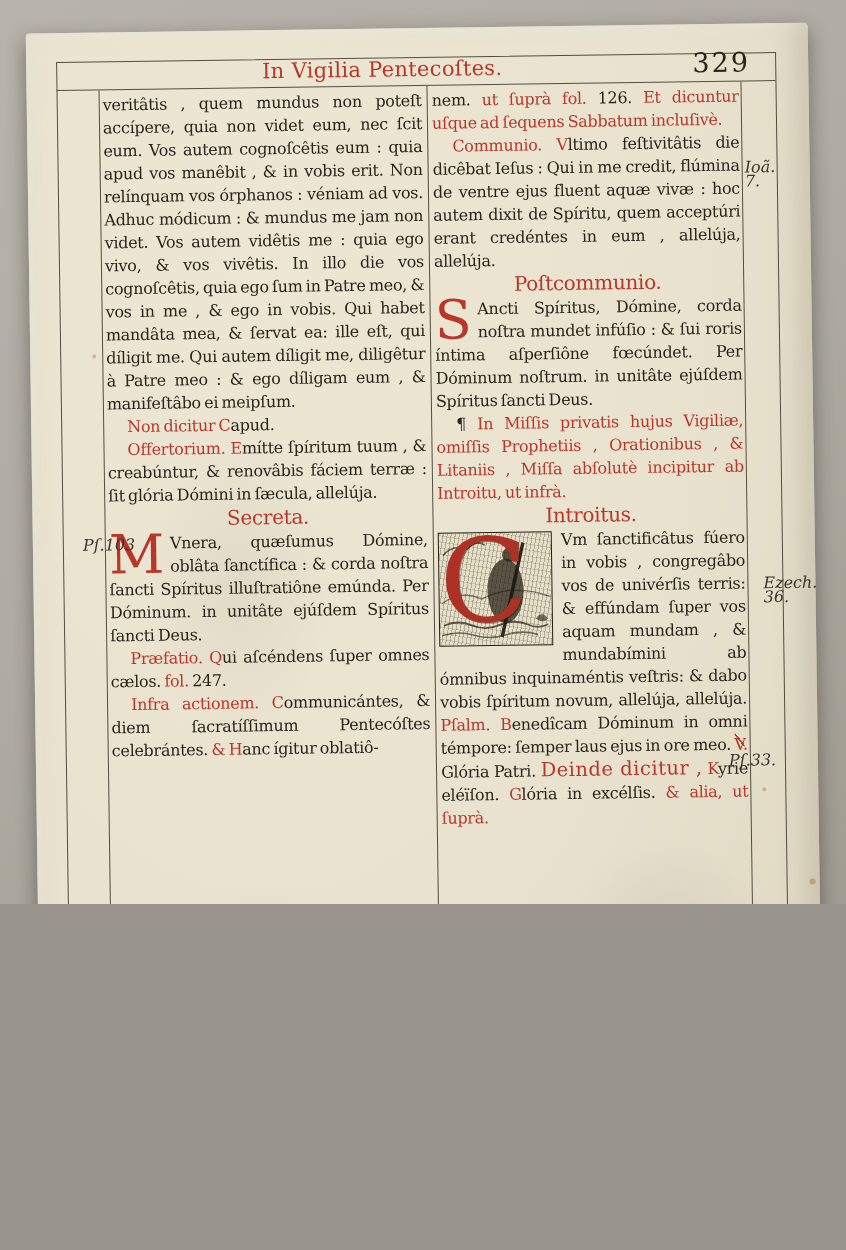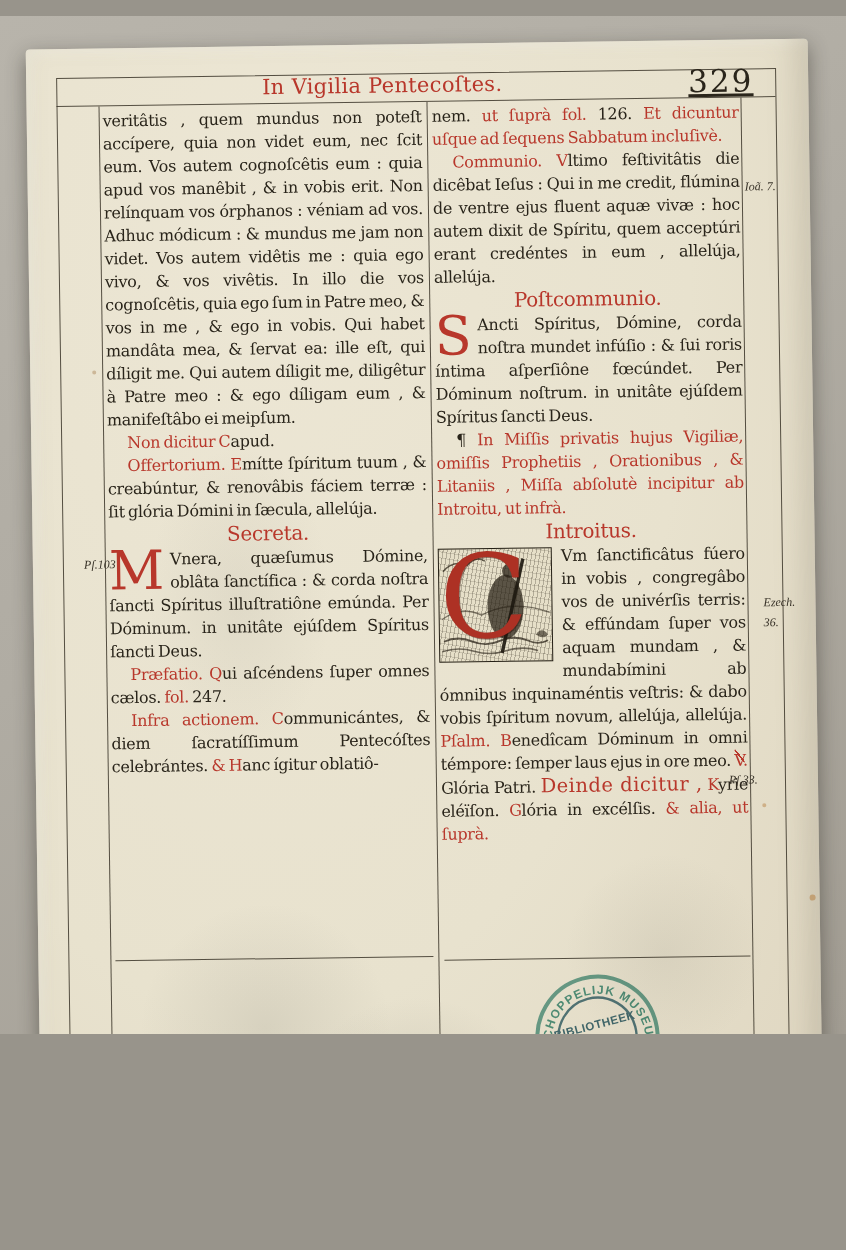--- a/index.html
+++ b/index.html
@@ -1,18 +1,18 @@
 <!DOCTYPE html>
 <html><head>
 <meta charset="utf-8">
 <style>
   html,body{margin:0;padding:0;background:#98948b;}
-  #canvas{position:relative;width:846px;height:1018px;overflow:hidden;
+  #canvas{position:relative;width:846px;height:904px;overflow:hidden;
     background:linear-gradient(150deg,#b8b4ab 0%,#b0aca3 45%,#a29d93 100%);
-    font-family:"DejaVu Serif", serif;margin-top:16px;}
+    font-family:"DejaVu Serif", serif;}
   .rot{position:absolute;left:0;top:0;width:846px;height:1250px;transform:rotate(-0.8deg);transform-origin:50% 50%;}
   #paper{position:absolute;left:34px;top:28px;width:782px;height:1192px;
     background:radial-gradient(ellipse at 30% 18%,#ece6d4 0%,#e8e2ce 55%,#ded5bf 100%);
     border-radius:4px;
     box-shadow:0 7px 20px rgba(30,28,22,.45), inset -10px -14px 30px rgba(125,118,100,.28), inset 4px 4px 14px rgba(255,255,250,.35);}
   .stain{position:absolute;border-radius:50%;pointer-events:none;}
   #stain1{left:130px;top:880px;width:260px;height:260px;background:radial-gradient(rgba(125,123,112,.16),transparent 68%);}
   #stain2{left:300px;top:980px;width:220px;height:180px;background:radial-gradient(rgba(120,118,108,.14),transparent 70%);}
   #stain3{left:560px;top:840px;width:200px;height:200px;background:radial-gradient(rgba(128,125,112,.12),transparent 70%);}
   #stain4{left:150px;top:430px;width:180px;height:300px;background:radial-gradient(rgba(130,127,115,.10),transparent 72%);}
@@ -26,22 +26,22 @@
   .rule{position:absolute;background:rgba(58,52,40,.85);}
   #hdr-rule{left:64px;top:85px;width:719px;height:1.4px;}
   #v-left{left:106px;top:86px;width:1.3px;height:1014px;}
   #v-mid{left:434px;top:86px;width:1.3px;height:1014px;}
   #v-right{left:748px;top:86px;width:1.3px;height:1014px;}
   #end-rule-left{left:111px;top:940px;width:318px;height:1.3px;}
   #end-rule-right{left:440px;top:944px;width:306px;height:1.3px;}
 
   #hdr-title{position:absolute;left:240px;top:57px;width:300px;text-align:center;
     color:#b8372b;font-size:21px;letter-spacing:.3px;}
-  #page-no{position:absolute;left:696px;top:51px;width:66px;text-align:left;
-    color:#2a251b;font-size:31px;letter-spacing:2px;text-decoration:underline;}
+  #page-no{position:absolute;left:696px;top:51px;width:66px;text-align:center;
+    color:#2a251b;font-size:27px;letter-spacing:2px;}
 
   
   .col{position:absolute;color:#29241a;font-size:16px;line-height:23px;
     letter-spacing:-0.3px;word-spacing:-1.5px;text-align:justify;}
   #col-left{left:110px;top:89px;width:319px;}
   #col-right{left:439px;top:89px;width:307px;}
   .para{margin:0;}
   .ind{text-indent:20px;}
   .chead{text-align:center;color:#b8372b;font-size:20px;line-height:25px;}
   .run.red{color:#b8372b;}
@@ -54,21 +54,21 @@
     padding:2px 6px 0 0;}
   .woodcut{float:left;position:relative;width:112px;height:112px;margin:3px 9px 3px 0;
     border:1.6px solid #241f15;background:#e6dfc8;
     background-image:repeating-linear-gradient(100deg,rgba(45,38,26,.28) 0 1px,transparent 1px 4px),
                      repeating-linear-gradient(10deg,rgba(45,38,26,.16) 0 1px,transparent 1px 6px);}
   .woodcut svg{position:absolute;left:0;top:0;}
   .wletter{position:absolute;left:0px;top:-10px;width:100%;text-align:left;
     font-size:116px;line-height:116px;color:#ad3124;text-shadow:1px 1px 0 rgba(50,18,8,.45);}
 
   
-  .mnote{position:absolute;font-style:italic;color:#3a342a;font-size:12px;line-height:20px;width:34px;font-family:Liberation Serif, serif;}
+  .mnote{position:absolute;font-style:italic;color:#3a342a;font-size:16px;line-height:14px;width:34px;}
   #mn-left1{left:84px;top:534px;text-align:center;}
   #mn-right1{left:751px;top:165px;}
   #mn-right2{left:764px;top:581px;}
   #mn-right3{left:727px;top:758px;}
 
   
   #sig{position:absolute;left:488px;top:1098px;color:#2a251b;font-size:24px;letter-spacing:2px;}
   #sig-num{position:absolute;left:541px;top:1098px;color:#2a251b;font-size:22px;}
   #catchword{position:absolute;left:744px;top:1096px;color:#b8372b;font-size:16px;font-weight:bold;letter-spacing:2px;}
 

